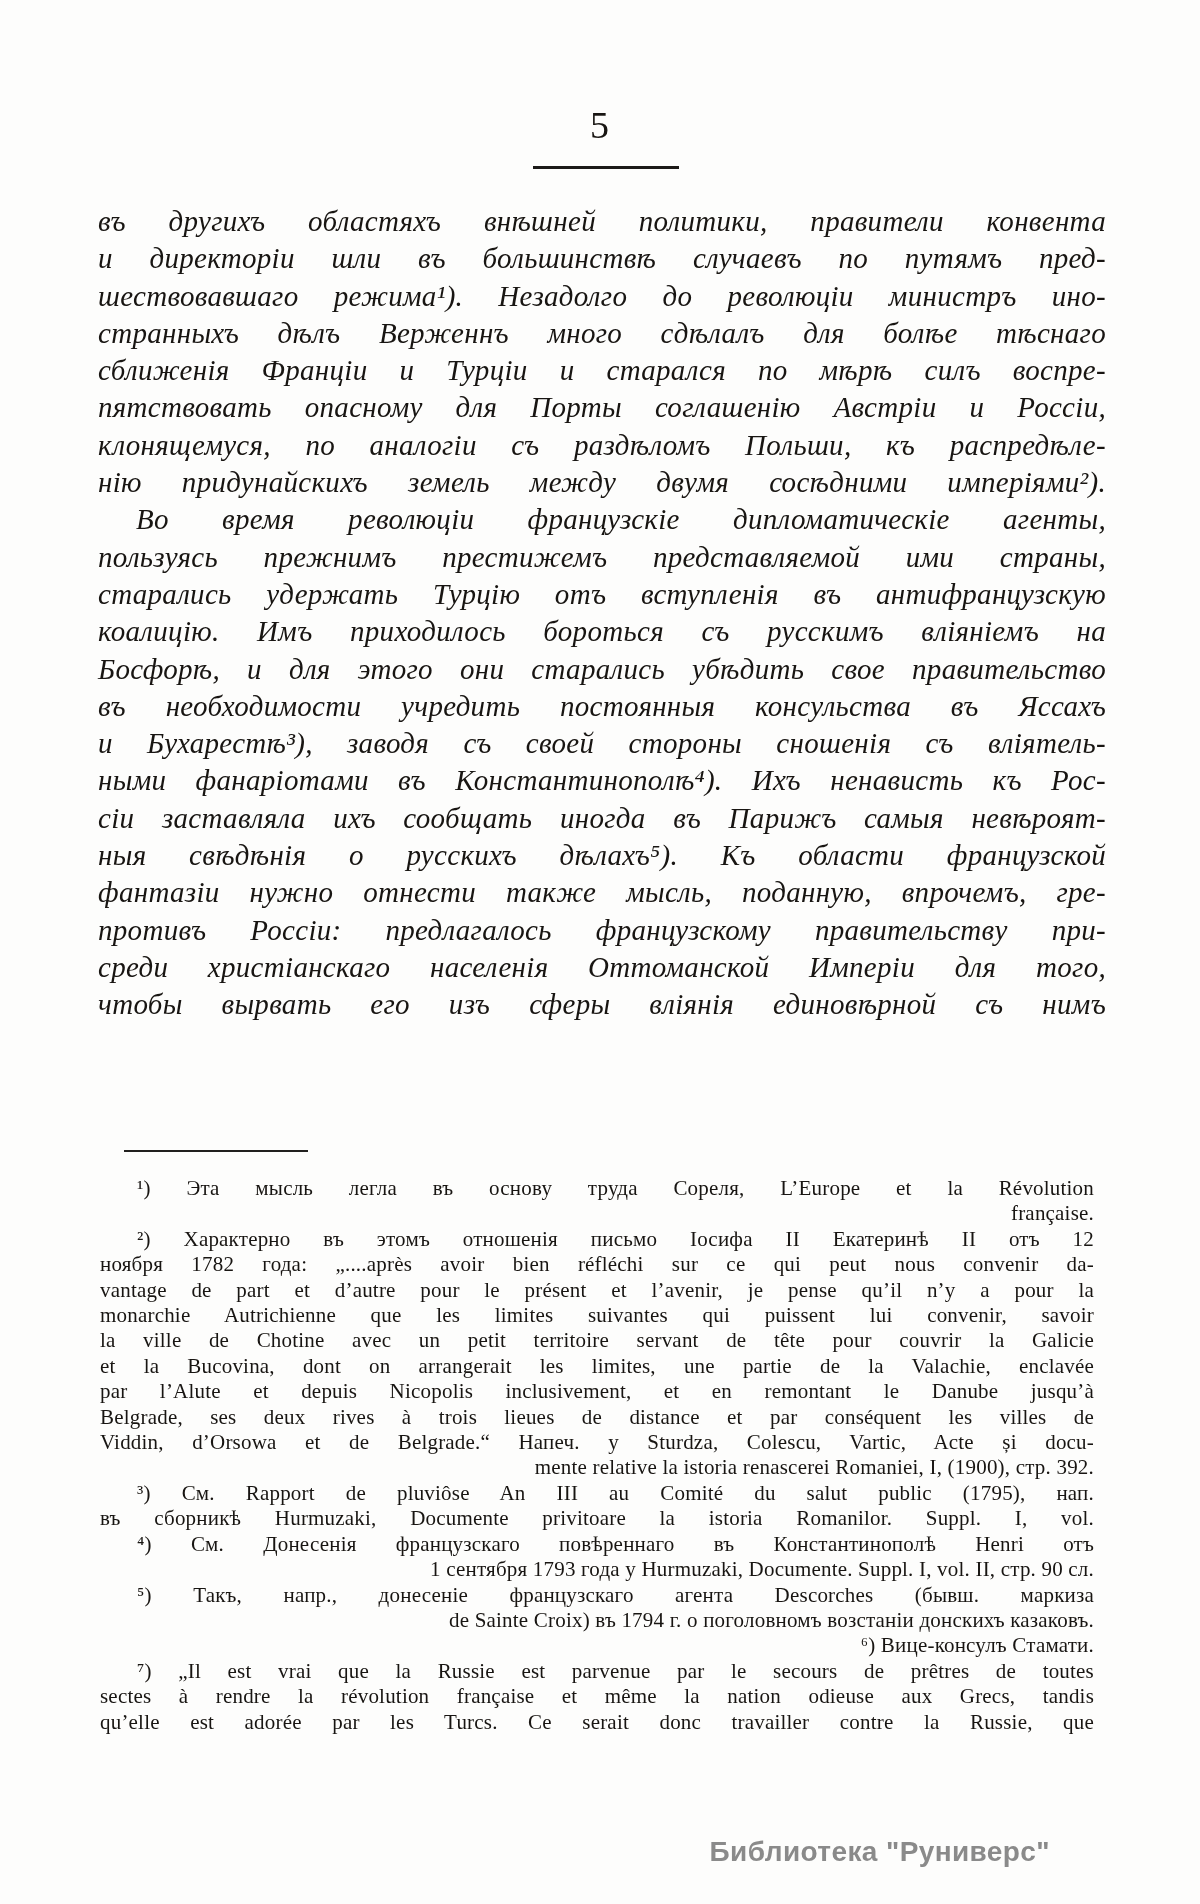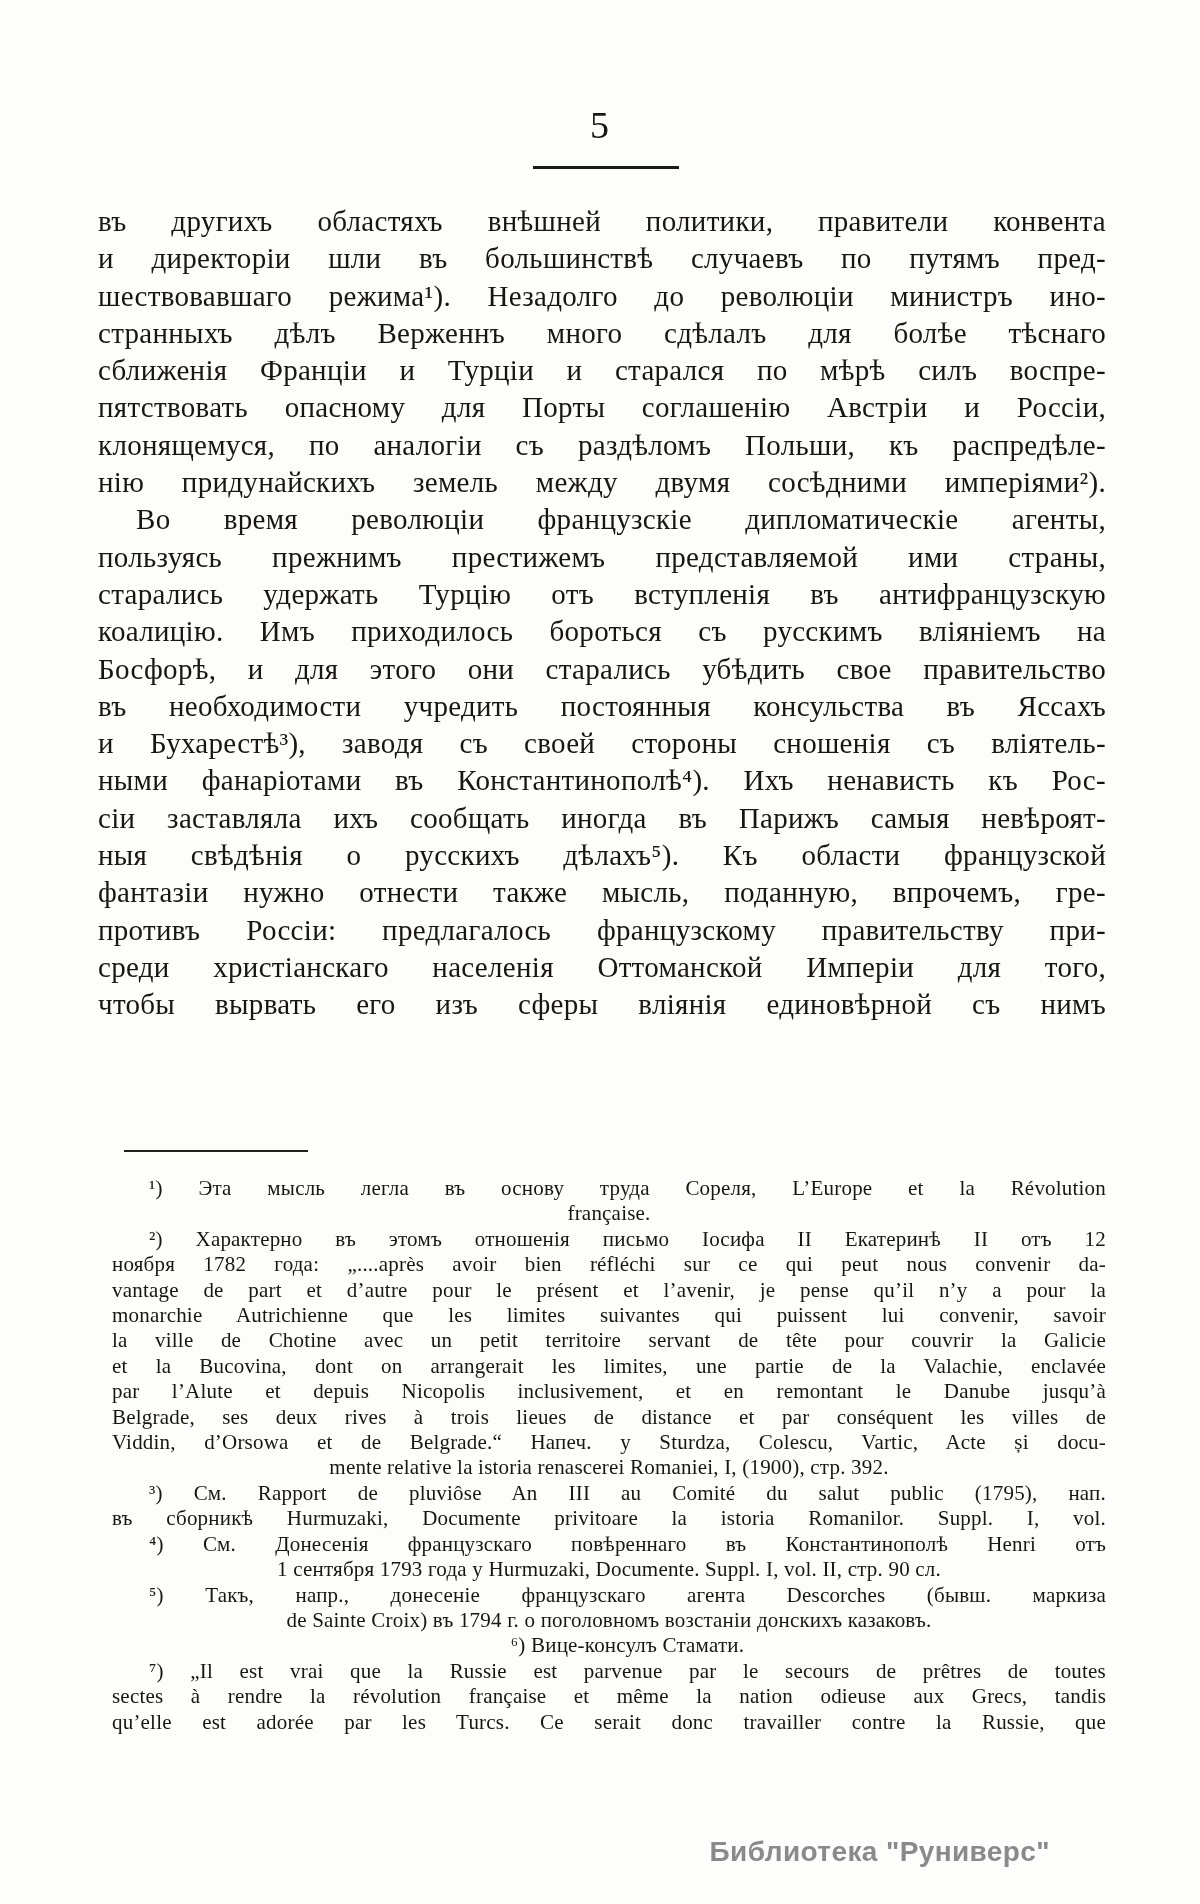--- a/index.html
+++ b/index.html
@@ -26,30 +26,31 @@
     width: 146px; height: 3px;
     background: #1c1a18;
   }
   .main-text {
     position: absolute;
     top: 203px; left: 98px;
     width: 1008px;
     font-size: 29px;
     line-height: 37.3px;
     letter-spacing: 0.3px;
+    font-style: italic;
   }
   .footnotes {
     position: absolute;
-    top: 1176px; left: 112px;
+    top: 1176px; left: 100px;
     width: 994px;
     font-size: 21px;
     line-height: 25.4px;
     letter-spacing: 0.2px;
   }
-  .tline { text-align: center; }
+  .tline { text-align: right; }
   .tline.just { text-align: justify; text-align-last: justify; }
   .main-text .tline.ind { text-indent: 38px; }
   .footnotes .tline.ind { text-indent: 37px; }
   .fn-rule {
     position: absolute;
     top: 1150px; left: 124px;
     width: 184px; height: 2px;
     background: #21201e;
   }
   .watermark {

